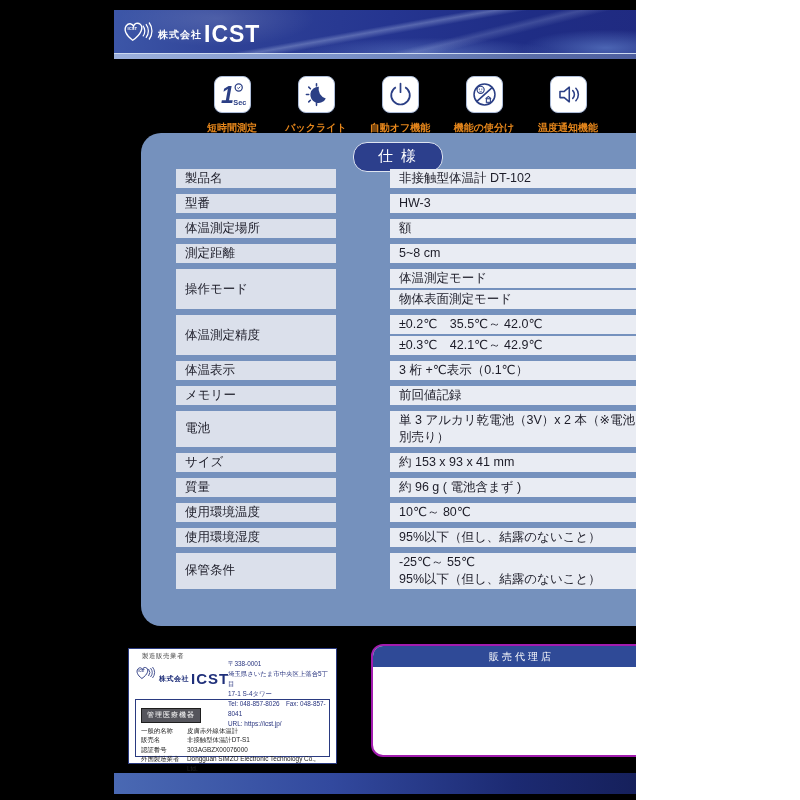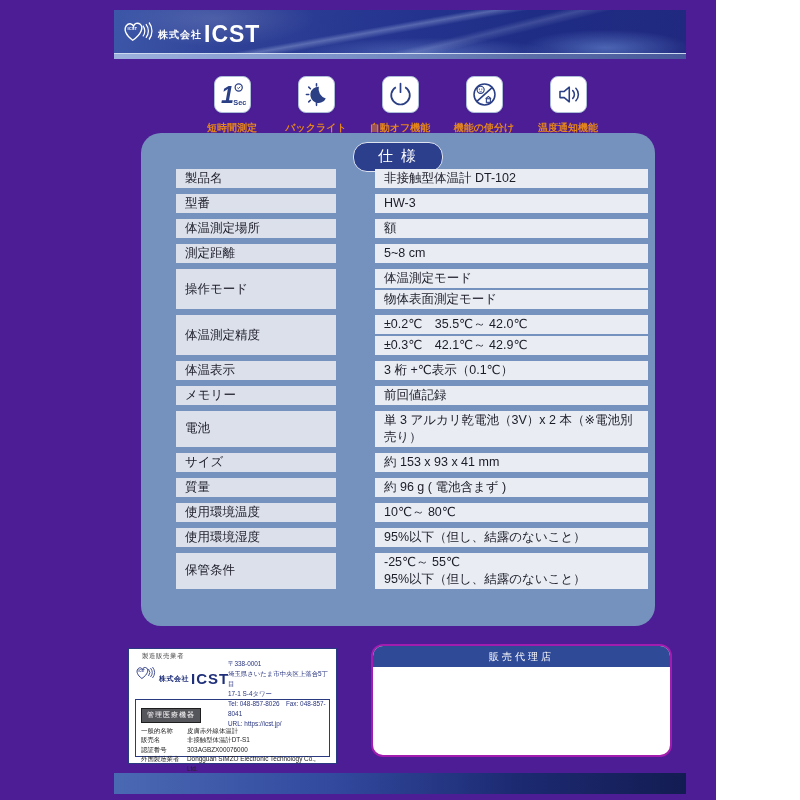--- a/index.html
+++ b/index.html
@@ -1,18 +1,18 @@
 <!DOCTYPE html>
 <html><head>
 <meta charset="utf-8">
 <style>
   * { margin:0; padding:0; box-sizing:border-box; }
   html,body { width:800px; height:800px; background:#ffffff; }
   body { font-family:"Liberation Sans","DejaVu Sans",sans-serif; color:#1c1c28; }
-  .page { position:relative; width:716px; height:800px; background:#4c1d95; overflow:hidden; }
+  .page { position:relative; width:636px; height:800px; background:#000000; overflow:hidden; }
 
   
   .banner { position:absolute; left:114px; top:10px; width:572px; height:49px; }
   .banner-main {
     position:absolute; inset:0 0 6px 0;
     background:
       radial-gradient(ellipse 120px 26px at 86% 88%, rgba(90,120,195,.75), transparent 70%),
       radial-gradient(ellipse 180px 22px at 55% 100%, rgba(120,150,215,.45), transparent 70%),
       radial-gradient(ellipse 140px 40px at 18% 20%, rgba(255,255,255,.14), transparent 70%),
       linear-gradient(100deg,#3d57a8 0%,#2e4196 22%,#253590 48%,#1f2d85 72%,#20297f 100%);
@@ -39,21 +39,21 @@
     display:flex; align-items:center; justify-content:center; box-shadow:0 1px 2px rgba(40,60,120,.18); }
   .feature-box svg { display:block; }
   .feature-label { margin-top:8px; font-size:10px; font-weight:bold; color:#e5861b; white-space:nowrap; }
 
   
   .spec { position:absolute; left:141px; top:133px; width:514px; height:493px; background:#7591bd; border-radius:20px; }
   .spec-pill { position:absolute; top:9px; left:50%; transform:translateX(-50%);
     background:#2c3f8c; border:1.5px solid #dde4f0; border-radius:14px; color:#fff;
     font-size:15px; padding:4px 18px 5px 24px; letter-spacing:8px; white-space:nowrap;text-align:right; }
   .spec-rows { position:absolute; top:36px; left:15px; width:492px; }
-  .spec-row { display:flex; gap:7px; margin-bottom:6px; align-items:stretch;padding-left:20px; }
+  .spec-row { display:flex; gap:22px; margin-bottom:6px; align-items:stretch;padding-left:20px; }
   .spec-label { width:160px; flex-shrink:0; background:#dbe0eb; font-size:12.5px;
     display:flex; align-items:center; padding-left:9px; }
   .spec-values { flex:1; display:flex; flex-direction:column; gap:2px;margin-left:32px; }
   .spec-value { background:#e9ecf3; min-height:19px; display:flex; align-items:center;
     padding:1px 6px 1px 9px; font-size:12.5px; line-height:1.35; white-space:pre-line; }
   .spec-row.tall .spec-value { min-height:36px; }
 
   
   .maker { position:absolute; left:128px; top:648px; width:209px; height:116px;
     border:1.5px solid #2a3a80; background:#fff; }

